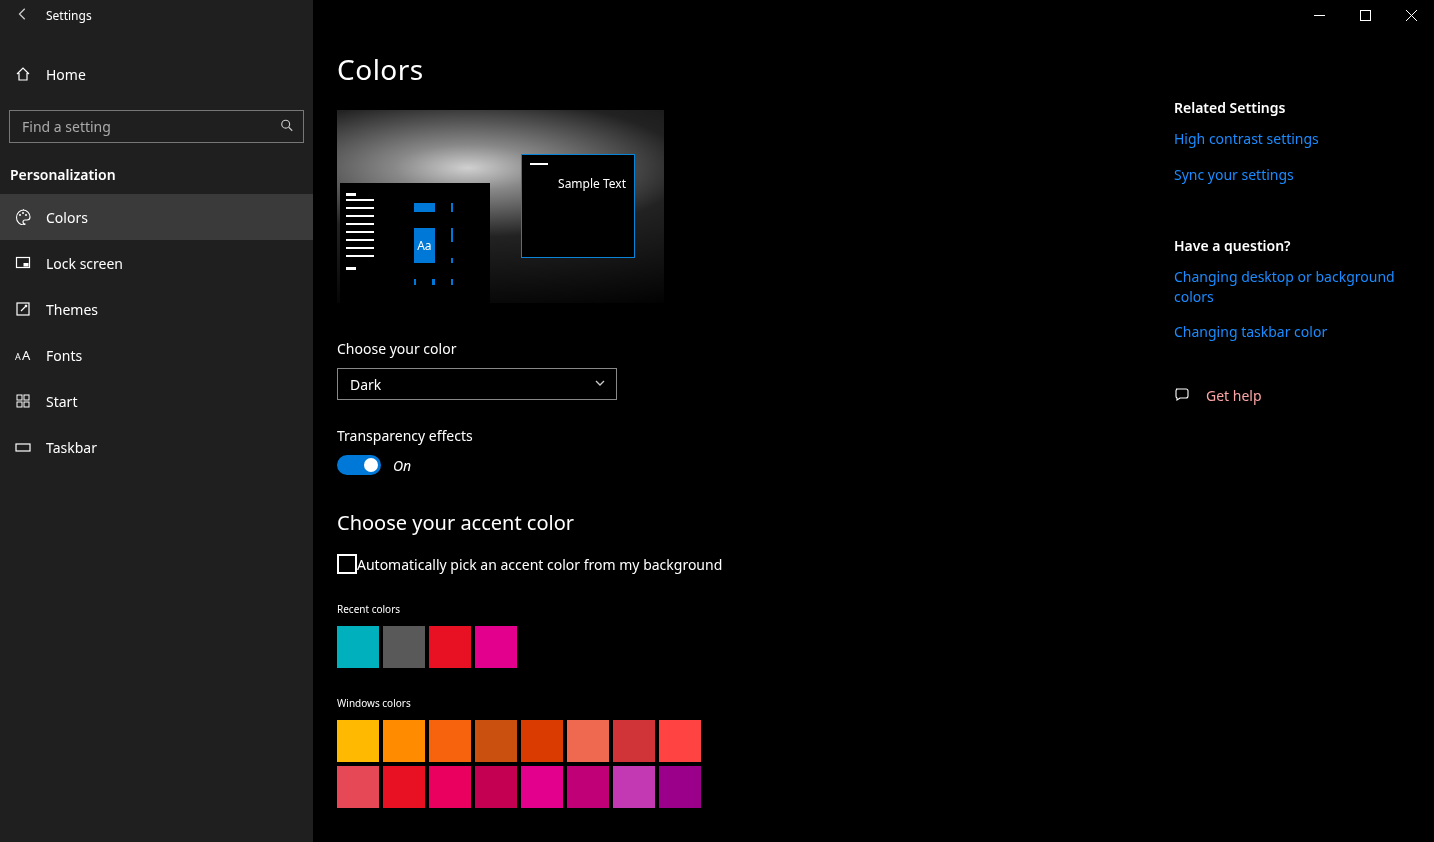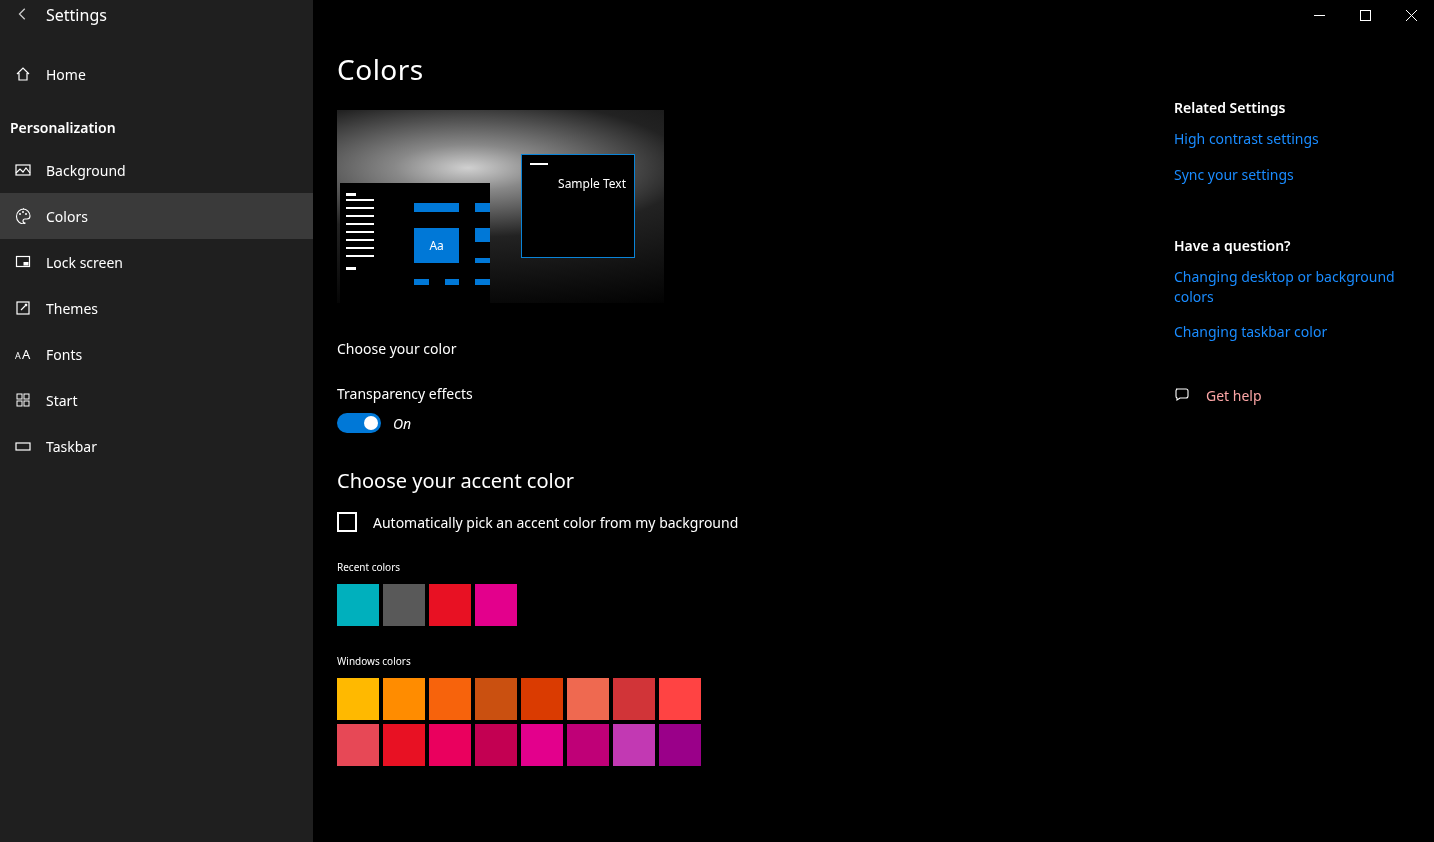--- a/index.html
+++ b/index.html
@@ -1,21 +1,21 @@
 <!DOCTYPE html>
 <html><head>
 <meta charset="utf-8">
 <style>
   * { box-sizing: border-box; margin: 0; padding: 0; font-family: "Segoe UI", system-ui, sans-serif; }
   body { width:1434px; height:842px; background:#000; color:#fff; overflow:hidden; font-weight:400; }
 
   
   .titlebar { position:absolute; top:0; left:0; right:0; height:30px; display:flex; align-items:center; }
   .titlebar .back { width:46px; text-align:center; color:#ccc; font-size:16px; }
-  .titlebar .title { font-size:16px; color:#fff; }
+  .titlebar .title { font-size:12px; color:#fff; }
   .win-controls { position:absolute; top:0; right:0; display:flex; }
   .win-btn { width:46px; height:30px; display:flex; align-items:center; justify-content:center; color:#fff; }
   .win-btn svg { stroke:#fff; }
 
   
   .sidebar { position:absolute; top:30px; left:0; width:313px; bottom:0; background:#1f1f1f; padding-top:22px; }
   .home-row { display:flex; align-items:center; height:44px; padding-left:14px; gap:14px; font-size:14px; }
   .search-wrap { margin:14px 9px 0 9px; }
   .search { width:100%; height:33px; background:transparent; border:1px solid #777; color:#fff; padding:0 36px 0 12px; font-size:14px; outline:none; }
   .search::placeholder { color:#aaa; }
@@ -32,42 +32,42 @@
   h1.page-title { font-size:28px; font-weight:400; margin-bottom:22px; letter-spacing:0.5px; }
 
   
   .preview { width:327px; height:193px; position:relative;
     background: radial-gradient(ellipse 150% 80% at 40% 30%, #d0d0d0 0%, #888 15%, #222 45%, #000 100%);
     overflow:hidden; }
   .preview-taskbar { position:absolute; left:3px; bottom:0; width:150px; height:120px; background:#000; }
   .mini-list { position:absolute; left:6px; top:10px; }
   .mini-list div { width:28px; border-top:2px solid #fff; margin-bottom:6px; }
   .mini-list div.short { width:10px; border-top:3px solid #fff; margin-bottom:3px; }
-  .tiles { position:absolute; left:74px; top:20px; width:76px; height:82px; display:grid; grid-template-columns:repeat(3,1fr); grid-template-rows:1fr 1.4fr 0.6fr 0.6fr; gap:16px; }
+  .tiles { position:absolute; left:74px; top:20px; width:76px; height:82px; display:grid; grid-template-columns:repeat(5,1fr); grid-template-rows:1fr 1.4fr 0.6fr 0.6fr; gap:16px; }
   .tile { background:#0078d7; }
   .tile.big { grid-column:1/3; grid-row:2/4; display:flex; align-items:center; justify-content:center; font-size:12px; }
   .t1{grid-column:1/3;grid-row:1/2;} .t2{grid-column:3/4;grid-row:1/2;}
   .t3{grid-column:3/4;grid-row:2/3;} .t4{grid-column:3/4;grid-row:3/4;}
   .t5{grid-column:1/2;grid-row:4/5;} .t6{grid-column:2/3;grid-row:4/5;} .t7{grid-column:3/4;grid-row:4/5;}
   .preview-window { position:absolute; left:184px; top:44px; width:114px; height:104px; border:1px solid #0a84d8; background:#000; padding:8px 8px; }
   .preview-window .bar { width:18px; height:2px; background:#fff; margin-bottom:10px; }
   .preview-window .txt { font-size:12px;text-align:right; }
 
   
   .field-label { font-size:14px; margin-top:36px; }
   .selectbox { margin-top:10px; width:280px; height:32px; border:1px solid #888; display:flex; align-items:center; justify-content:space-between; padding:0 10px 0 12px; font-size:14px; cursor:pointer; }
   .chev { font-size:12px; color:#ccc; }
 
   .toggle-row { display:flex; align-items:center; gap:12px; margin-top:10px;font-style:italic; }
   .toggle { width:44px; height:20px; border-radius:10px; background:#0078d7; position:relative; }
   .toggle .knob { position:absolute; right:3px; top:3px; width:14px; height:14px; border-radius:50%; background:#fff; }
   .toggle-label { font-size:14px; }
 
   h2.sub { font-size:20px; font-weight:400; margin-top:34px; }
-  .check-row { display:flex; align-items:center; gap:16px; margin-top:18px; font-size:14px; }
+  .check-row { display:flex; align-items:center; gap:0; margin-top:18px; font-size:14px; }
   .checkbox { width:20px; height:20px; border:2px solid #fff; }
 
   .swatch-label { font-size:10px; margin-top:28px; }
   .swatch-row { display:flex; gap:4px; margin-top:10px; flex-wrap:wrap; width:368px; }
   .sw { width:42px; height:42px; cursor:pointer; }
 
   
   .rail { position:absolute; top:90px; right:0; width:260px; padding-right:14px; }
   .rail h3 { font-size:14px; font-weight:600; margin-top:8px; margin-bottom:12px; }
   .rail a { display:block; color:#1a8cff; font-size:14px; text-decoration:none; margin-bottom:16px; line-height:1.4; cursor:pointer; }
@@ -112,33 +112,33 @@
 <div class="sidebar">
   <div class="home-row">
     <span class="nav-icon">
       <svg width="16" height="16" viewBox="0 0 16 16">
           <path d="M2 8 L8 2 L14 8 M4 7 V14 H12 V7" stroke="#fff" stroke-width="1.2" fill="none"></path>
         </svg>
     </span>
     <span>Home</span>
   </div>
 
+  <div class="search-wrap">
+    <input class="search" placeholder="Find a setting" style="">
+    <span class="search-icon">
+      <svg width="14" height="14" viewBox="0 0 16 16">
+          <circle cx="6.5" cy="6.5" r="4.5" stroke="#ccc" stroke-width="1.3" fill="none"></circle>
+          <line x1="10" y1="10" x2="14" y2="14" stroke="#ccc" stroke-width="1.3"></line>
+        </svg>
+    </span>
+  </div>
 
   <div class="cat-title">Personalization</div>
 
   <div id="nav-list">
-      <div class="nav-item">
-        <span class="nav-icon">
-          <svg width="16" height="16" viewBox="0 0 16 16">
-            <rect x="1" y="3" width="14" height="10" stroke="#fff" stroke-width="1.2" fill="none"></rect>
-            <path d="M1 11 L5 7 L8 10 L11 6 L15 11" stroke="#fff" stroke-width="1.2" fill="none"></path>
-          </svg>
-        </span>
-        <span>Background</span>
-      </div>
       <div class="nav-item selected">
         <span class="nav-icon">
           <svg width="16" height="16" viewBox="0 0 16 16">
             <path d="M8 1 a7 7 0 0 1 7 7 a3 3 0 0 1 -3 3 h-2 a2 2 0 0 0 0 4 a1 1 0 0 1 -1 1 a7 7 0 0 1 0 -15" stroke="#fff" stroke-width="1.1" fill="none"></path>
             <circle cx="5" cy="6" r="1" fill="#fff"></circle>
             <circle cx="8" cy="4" r="1" fill="#fff"></circle>
             <circle cx="11" cy="6" r="1" fill="#fff"></circle>
           </svg>
         </span>
         <span>Colors</span>
@@ -220,20 +220,28 @@
           <div class="tile t7"></div>
       </div>
     </div>
     <div class="preview-window">
       <div class="bar"></div>
       <div class="txt">Sample Text</div>
     </div>
   </div>
 
   <div class="field-label">Choose your color</div>
+  <div class="selectbox">
+    <span>Dark</span>
+    <span class="chev">
+      <svg width="12" height="12" viewBox="0 0 12 12">
+          <path d="M2 4 L6 8 L10 4" stroke="#ccc" stroke-width="1.3" fill="none"></path>
+        </svg>
+    </span>
+  </div>
 
   <div class="field-label" style="margin-top:26px">Transparency effects</div>
   <div class="toggle-row">
     <div class="toggle">
         <div class="knob"></div>
       </div>
     <span class="toggle-label">On</span>
   </div>
 
   <h2 class="sub">Choose your accent color</h2>

